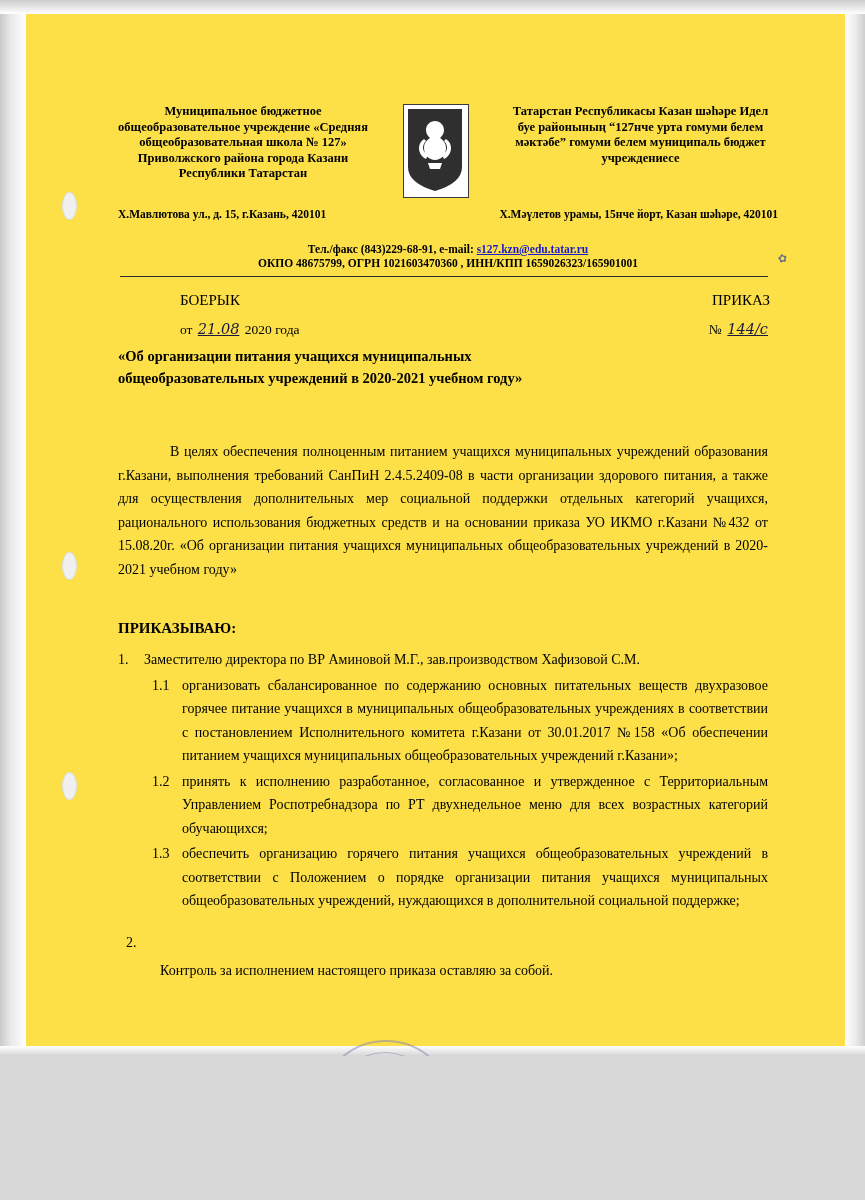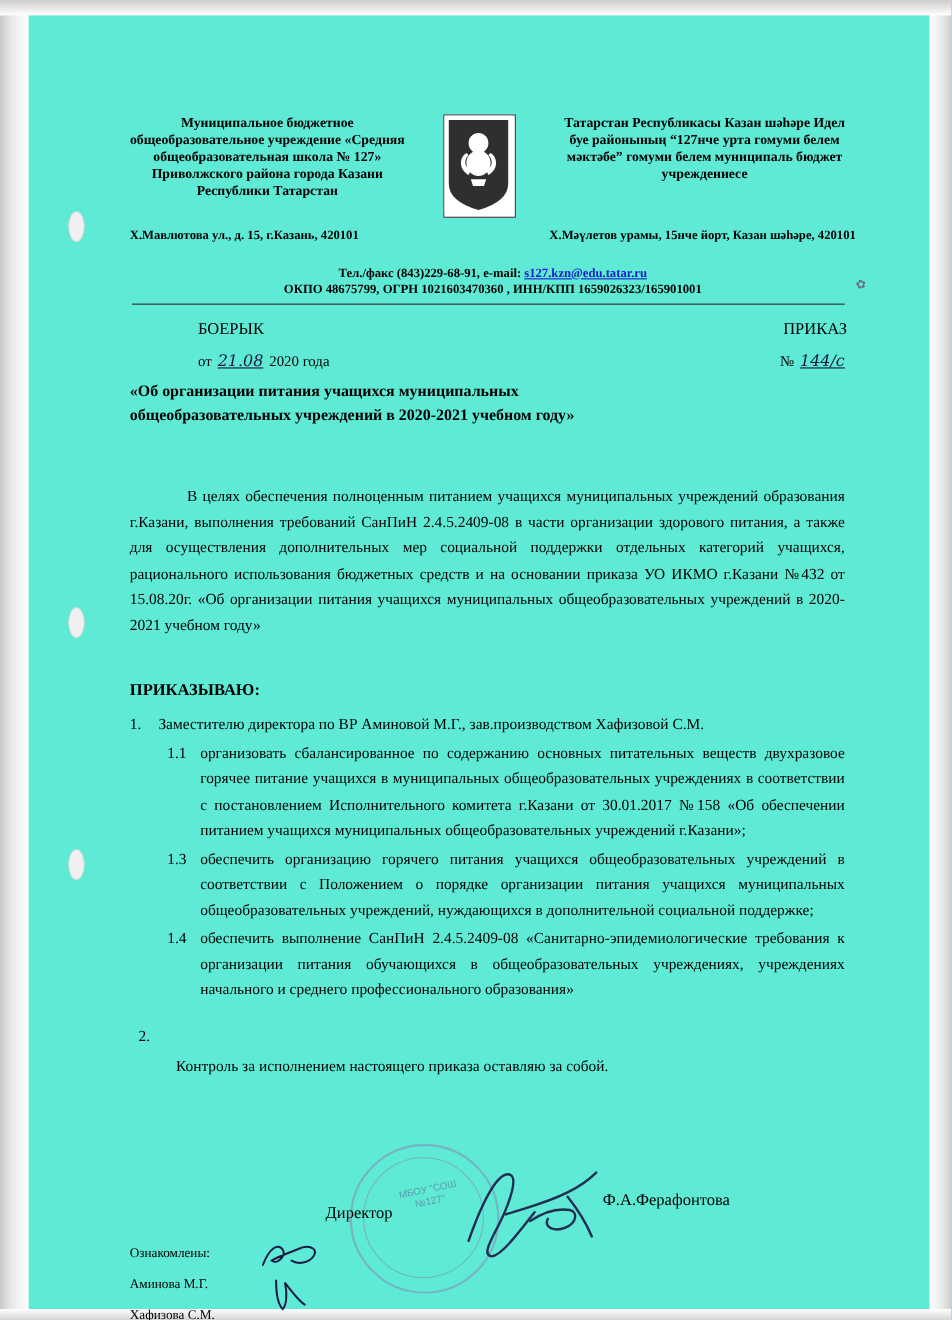--- a/index.html
+++ b/index.html
@@ -3,22 +3,22 @@
 <meta charset="utf-8">
 <style>
   html, body {
     margin: 0;
     padding: 0;
     background: #d8d8d8;
   }
   .page {
     position: relative;
     width: 865px;
-    height: 1200px;
-    background: #5eead4;
+    height: 1056px;
+    background: #fde047;
     overflow: hidden;
     font-family: "Liberation Serif", serif;
     color: #000000;
   }
   
   .scan-edge-left {
     position: absolute;
     left: 0; top: 0; width: 26px; height: 1200px;
     background: linear-gradient(to right, #c9c9c9 0%, #e8e8e8 40%, #ffffff 100%);
   }
@@ -374,26 +374,26 @@
       <div class="li1">
         <div class="num">1.</div>
         <div class="txt">Заместителю директора по ВР Аминовой М.Г., зав.производством Хафизовой С.М.</div>
       </div>
       <div class="sublist">
         <div class="li2">
           <div class="num">1.1</div>
           <div class="txt">организовать сбалансированное по содержанию основных питательных веществ двухразовое горячее питание учащихся в муниципальных общеобразовательных учреждениях в соответствии с постановлением Исполнительного комитета г.Казани от 30.01.2017 №158 «Об обеспечении питанием учащихся муниципальных общеобразовательных учреждений г.Казани»;</div>
         </div>
         <div class="li2">
+          <div class="num">1.2</div>
+          <div class="txt">принять к исполнению разработанное, согласованное и утвержденное с Территориальным Управлением Роспотребнадзора по РТ двухнедельное меню для всех возрастных категорий обучающихся;</div>
+        </div>
+        <div class="li2">
           <div class="num">1.3</div>
           <div class="txt">обеспечить организацию горячего питания учащихся общеобразовательных учреждений в соответствии с Положением о порядке организации питания учащихся муниципальных общеобразовательных учреждений, нуждающихся в дополнительной социальной поддержке;</div>
-        </div>
-        <div class="li2">
-          <div class="num">1.4</div>
-          <div class="txt">обеспечить выполнение СанПиН 2.4.5.2409-08  «Санитарно-эпидемиологические требования к организации питания обучающихся в общеобразовательных учреждениях, учреждениях начального и среднего профессионального образования»</div>
         </div>
       </div>
       <div class="li-last">
         <div class="num">2.</div>
         <div class="txt">Контроль за исполнением настоящего приказа оставляю за собой.</div>
       </div>
     </div>
 
     <div class="stamp">
       <div class="stamp-text">МБОУ "СОШ №127"</div>

